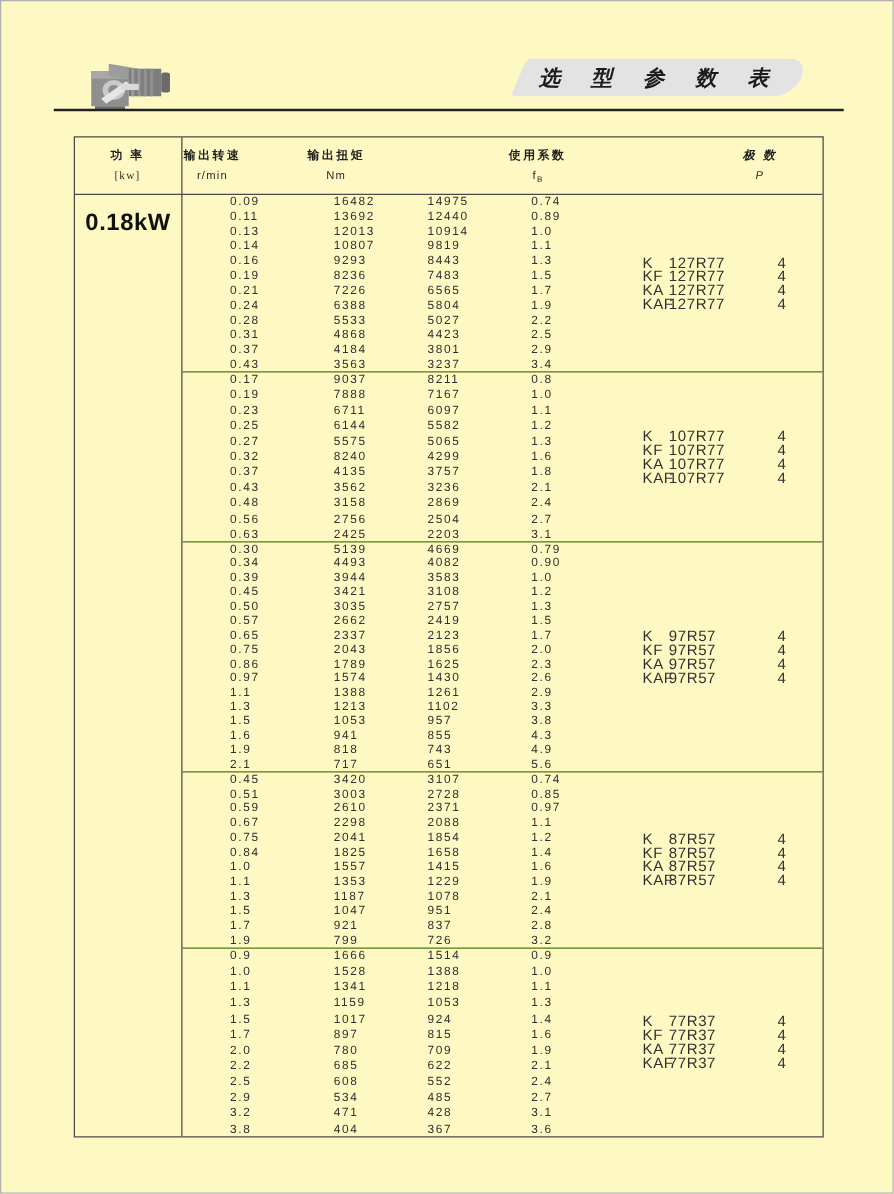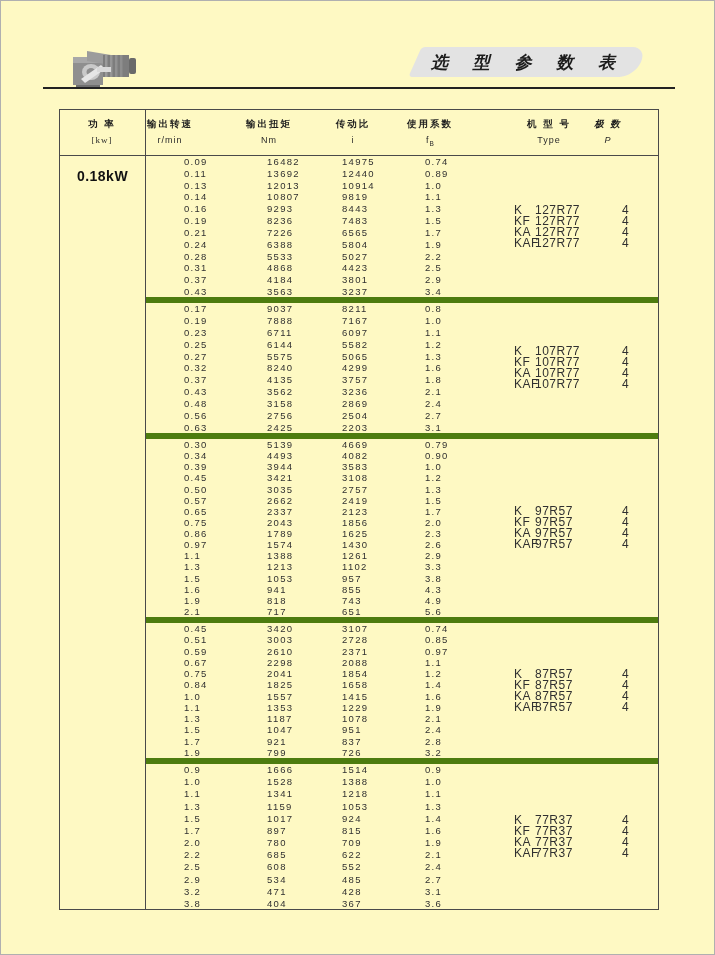--- a/index.html
+++ b/index.html
@@ -38,25 +38,25 @@
   .hc-0 { left:65px;text-align:center; }
   .hc-1 { left:164px; }
   .hc-2 { left:248px; }
   .hc-3 { left:325px; }
   .hc-4 { left:444px; }
   .hc-5 { left:503px;font-style:italic; }
 
   .vdivider { position:absolute; left:85px; top:0; bottom:0; width:1px; background:#4a4a4a; }
 
   .power-col { position:absolute; left:0; top:46px; bottom:0; width:85px; }
-  .power-value { margin-top:12px; text-align:center; font-size:14px; font-weight:bold; letter-spacing:0.5px; color:#111; }
+  .power-value { margin-top:12px; text-align:center; font-size:19px; font-weight:bold; letter-spacing:0.5px; color:#111; }
 
   .blocks { margin-left:86px; }
   .block { position:relative; box-sizing:border-box; }
-  .block + .block { border-top:6px solid #4d7c0f; }
+  .block + .block { border-top:1px solid #4d7c0f; }
   .block-1 { height:141px; }
   .block-2 { height:136px; }
   .block-3 { height:184px; }
   .block-4 { height:141px; }
   .block-5 { height:151px; }
 
   .rows { height:100%; display:flex; flex-direction:column; justify-content:space-between; }
   .row { display:flex; padding-left:38px; line-height:11px; height:11px; }
   .row .cell { font-size:9.5px; letter-spacing:1.3px; color:#303030; white-space:nowrap; }
   .row .c0 { width:83px; }
@@ -112,31 +112,23 @@
         <div class="un">[kw]</div>
       </div>
       <div class="hcell hc-0">
         <div class="cn">输出转速</div>
         <div class="un"><span>r/min</span><sub></sub></div>
       </div>
       <div class="hcell hc-1">
         <div class="cn">输出扭矩</div>
         <div class="un"><span>Nm</span><sub></sub></div>
       </div>
-      <div class="hcell hc-2">
-        <div class="cn">传动比</div>
-        <div class="un"><span>i</span><sub></sub></div>
-      </div>
       <div class="hcell hc-3">
         <div class="cn">使用系数</div>
         <div class="un"><span>f</span><sub>B</sub></div>
-      </div>
-      <div class="hcell hc-4">
-        <div class="cn">机 型 号</div>
-        <div class="un"><span>Type</span><sub></sub></div>
       </div>
       <div class="hcell hc-5">
         <div class="cn">极  数</div>
         <div class="un"><span>P</span><sub></sub></div>
       </div>
     </div>
 
     <div class="power-col">
       <div class="power-value">0.18kW</div>
     </div>

